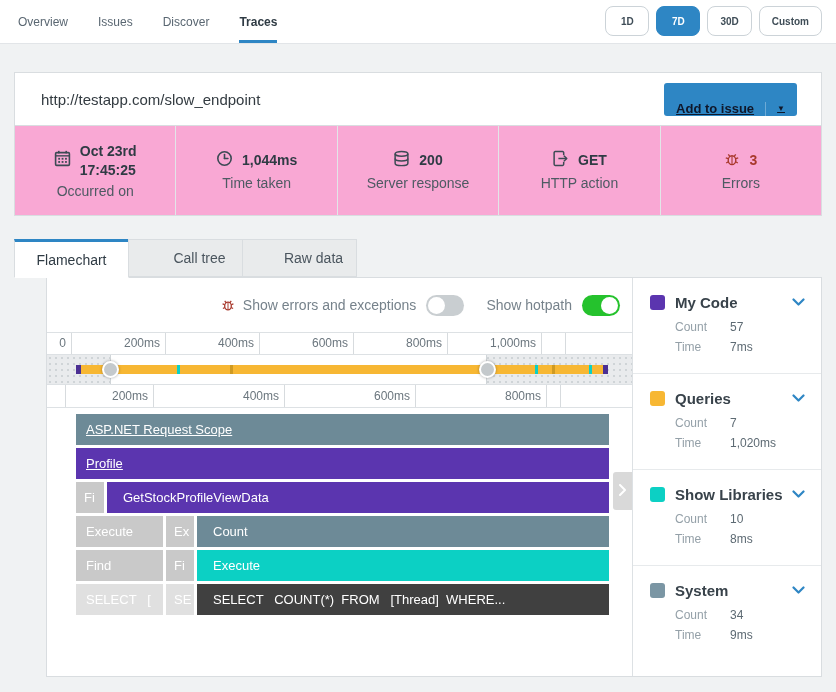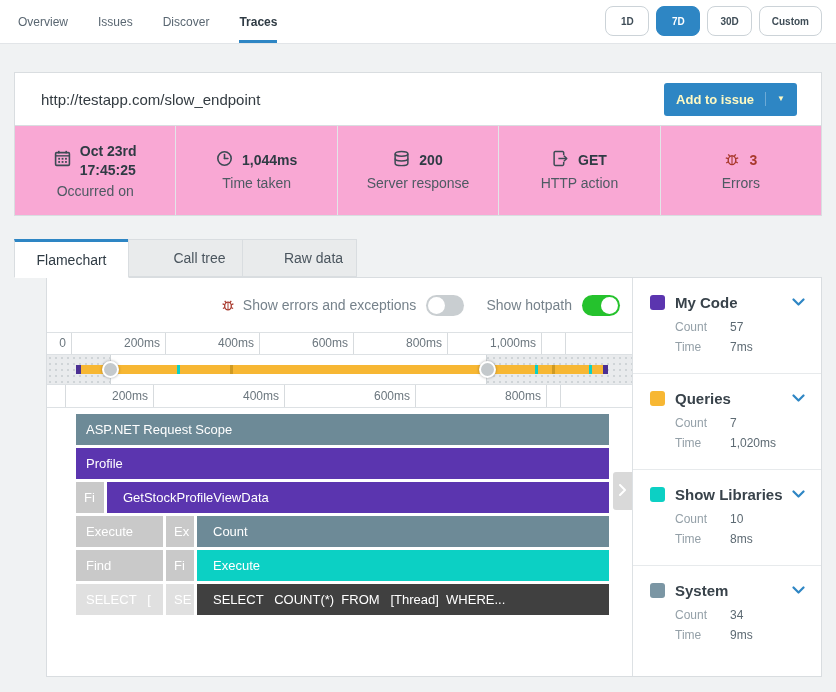--- a/index.html
+++ b/index.html
@@ -25,21 +25,21 @@
     color: #3f4d57; display: flex; align-items: center; justify-content: center; cursor: pointer;
   }
   .range-btn.active { background: #2e86c4; border-color: #2e86c4; color: #fff; }
   
   .wrap { padding: 0 14px; }
   .card1 { margin-top: 28px; background: #fff; border: 1px solid #d9dde0; }
   .url-row { height: 52px; display: flex; align-items: center; padding: 0 24px 0 26px; }
   .url-text { font-size: 15px; color: #333b41; }
   .add-issue-btn {
     margin-left: auto; height: 33px; background: #2e86c4; border: none; border-radius: 3px;
-    color: #fef9c3; display: flex; align-items: center; padding: 0 12px; cursor: pointer;
+    color: #0f172a; display: flex; align-items: flex-end; padding: 0 12px; cursor: pointer; text-decoration: underline;
   }
   .add-issue-btn .lbl { font-size: 13px; font-weight: bold; }
   .add-issue-btn .caret { font-size: 8px; margin-left: 11px; padding-left: 11px; border-left: 1px solid rgba(255,255,255,0.3); line-height: 14px; }
   .stats-row { border-top: 1px solid #d9dde0; background: #f9a8d4; display: flex; height: 90px; }
   .stat-cell {
     flex: 1; border-right: 1px solid #e2e6e8; display: flex; flex-direction: column;
     align-items: center; justify-content: center; text-align: center;
   }
   .stat-cell:last-child { border-right: none; }
   .stat-top { display: flex; align-items: center; gap: 9px; color: #3c4a54; }
@@ -97,21 +97,21 @@
   
   .flame-rows { padding: 6px 0 0 29px; }
   .flame-row { width: 533px; height: 31px; margin-bottom: 3px; display: flex; }
   .fcell {
     color: #fff; font-size: 13px; line-height: 31px; padding-left: 10px;
     overflow: hidden; white-space: pre; cursor: pointer;
   }
   .fcell.label { width: 87px; flex: none; margin-right: 3px; }
   .fcell.abbr { width: 28px; flex: none; margin-right: 3px; padding-left: 8px; }
   .fcell.main { flex: 1; padding-left: 16px; }
-  .fcell.full { flex: 1; }
+  .fcell.full { flex: 1; text-decoration: underline; }
   .expander {
     position: absolute; right: 0; top: 194px; width: 19px; height: 38px; background: #d9d9d9;
     border-radius: 3px 0 0 3px; display: flex; align-items: center; justify-content: center; cursor: pointer;
   }
   
   .legend-pane { flex: 1; border-left: 1px solid #dde1e4; }
   .legend-item { padding: 16px 16px 13px 17px; border-bottom: 1px solid #e7eaec; }
   .legend-item:last-child { border-bottom: none; }
   .legend-head { display: flex; align-items: center; cursor: pointer; }
   .legend-swatch { width: 15px; height: 15px; border-radius: 3px; flex: none; margin-right: 10px; }

